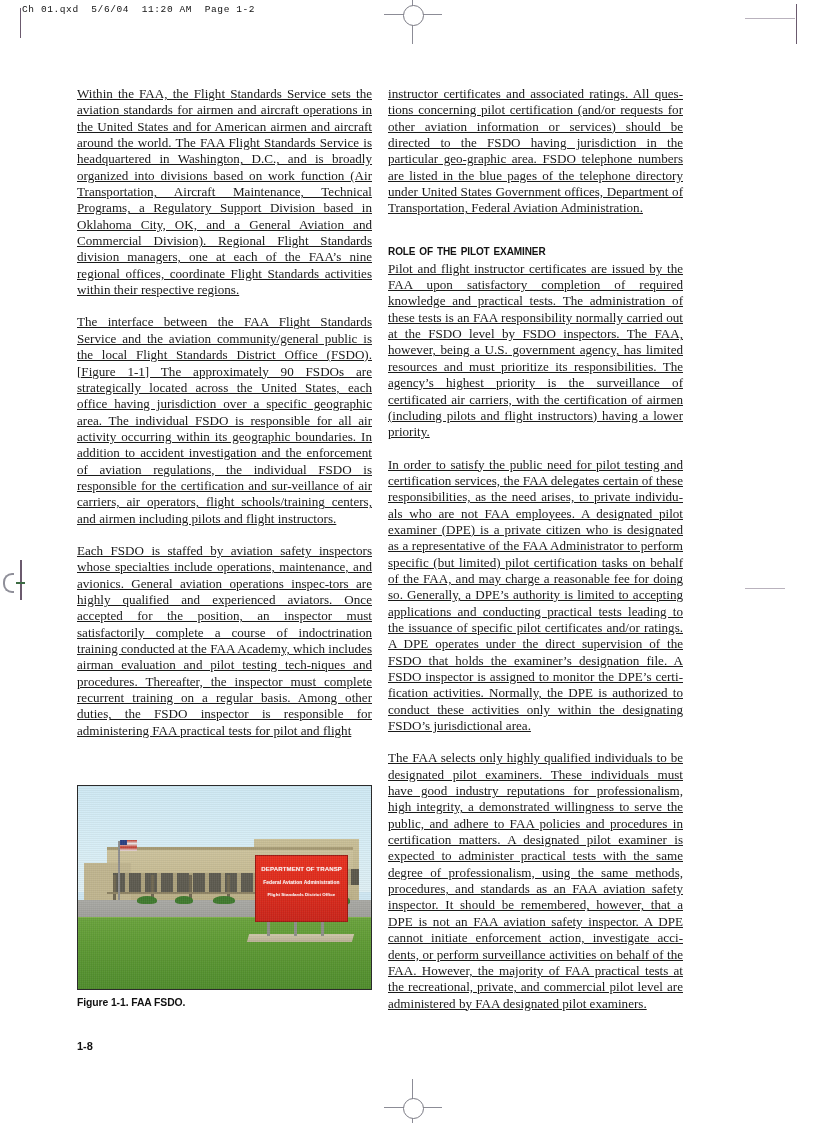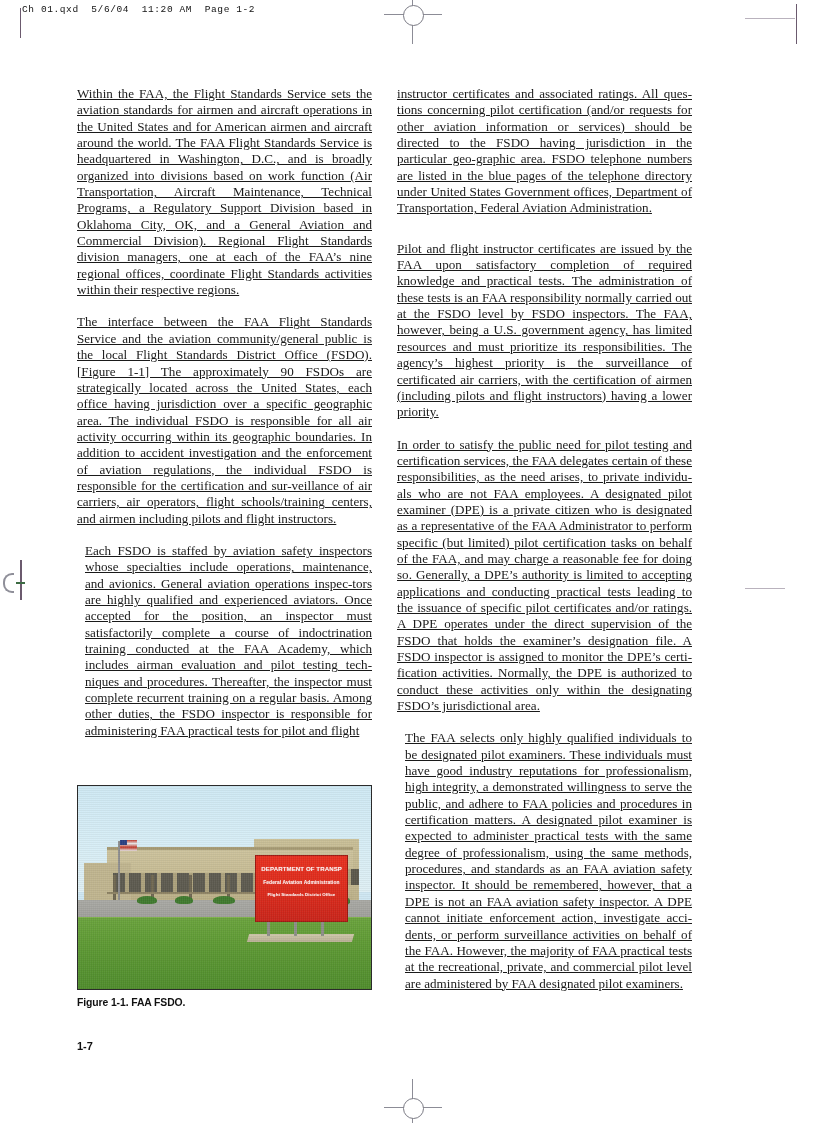--- a/index.html
+++ b/index.html
@@ -110,30 +110,30 @@
 
   .col {
     position: absolute;
     top: 86px;
     width: 295px;
     text-align: justify;
     font-size: 13.1px;
     line-height: 16.35px;
   }
   .col-left  { left: 77px; }
-  .col-right { left: 397px; }
+  .col-right { left: 388px; }
 
   .col p {
     margin: 0 0 16px 0;
     text-align: justify;
     text-justify: inter-word;
     hyphens: manual;
     text-decoration: underline;
   }
-  .col p:last-child { margin-bottom: 0; margin-left: 8px; }
+  .col p:last-child { margin-bottom: 0; }
 
   
   .section-head {
     margin: 0 0 1px 0;
     font-family: "Liberation Sans", sans-serif;
     font-weight: bold;
     font-size: 14.6px;
     line-height: 19px;
     letter-spacing: -0.1px;
     font-variant: small-caps;
@@ -375,20 +375,21 @@
 
   <div class="col col-left">
     <p>Within the FAA, the Flight Standards Service sets the aviation standards for airmen and aircraft operations in the United States and for American airmen and aircraft around the world. The FAA Flight Standards Service is headquartered in Washington, D.C., and is broadly organized into divisions based on work function (Air Transportation, Aircraft Maintenance, Technical Programs, a Regulatory Support Division based in Oklahoma City, OK, and a General Aviation and Commercial Division). Regional Flight Standards division managers, one at each of the FAA’s nine regional offices, coordinate Flight Standards activities within their respective regions.</p>
     <p>The interface between the FAA Flight Standards Service and the aviation community/general public is the local Flight Standards District Office (FSDO). [Figure 1-1] The approximately 90 FSDOs are strategically located across the United States, each office having jurisdiction over a specific geographic area. The individual FSDO is responsible for all air activity occurring within its geographic boundaries. In addition to accident investigation and the enforcement of aviation regulations, the individual FSDO is responsible for the certification and sur-veillance of air carriers, air operators, flight schools/training centers, and airmen including pilots and flight instructors.</p>
     <p>Each FSDO is staffed by aviation safety inspectors whose specialties include operations, maintenance, and avionics. General aviation operations inspec-tors are highly qualified and experienced aviators. Once accepted for the position, an inspector must satisfactorily complete a course of indoctrination training conducted at the FAA Academy, which includes airman evaluation and pilot testing tech-niques and procedures. Thereafter, the inspector must complete recurrent training on a regular basis. Among other duties, the FSDO inspector is responsible for administering FAA practical tests for pilot and flight</p>
   </div>
 
   <div class="col col-right">
     <p>instructor certificates and associated ratings. All ques-tions concerning pilot certification (and/or requests for other aviation information or services) should be directed to the FSDO having jurisdiction in the particular geo-graphic area. FSDO telephone numbers are listed in the blue pages of the telephone directory under United States Government offices, Department of Transportation, Federal Aviation Administration.</p>
     <div class="head-gap"></div>
+    <h2 class="section-head">Role of the Pilot Examiner</h2>
     <p>Pilot and flight instructor certificates are issued by the FAA upon satisfactory completion of required knowledge and practical tests. The administration of these tests is an FAA responsibility normally carried out at the FSDO level by FSDO inspectors. The FAA, however, being a U.S. government agency, has limited resources and must prioritize its responsibilities. The agency’s highest priority is the surveillance of certificated air carriers, with the certification of airmen (including pilots and flight instructors) having a lower priority.</p>
     <p>In order to satisfy the public need for pilot testing and certification services, the FAA delegates certain of these responsibilities, as the need arises, to private individu-als who are not FAA employees. A designated pilot examiner (DPE) is a private citizen who is designated as a representative of the FAA Administrator to perform specific (but limited) pilot certification tasks on behalf of the FAA, and may charge a reasonable fee for doing so. Generally, a DPE’s authority is limited to accepting applications and conducting practical tests leading to the issuance of specific pilot certificates and/or ratings. A DPE operates under the direct supervision of the FSDO that holds the examiner’s designation file. A FSDO inspector is assigned to monitor the DPE’s certi-fication activities. Normally, the DPE is authorized to conduct these activities only within the designating FSDO’s jurisdictional area.</p>
     <p>The FAA selects only highly qualified individuals to be designated pilot examiners. These individuals must have good industry reputations for professionalism, high integrity, a demonstrated willingness to serve the public, and adhere to FAA policies and procedures in certification matters. A designated pilot examiner is expected to administer practical tests with the same degree of professionalism, using the same methods, procedures, and standards as an FAA aviation safety inspector. It should be remembered, however, that a DPE is not an FAA aviation safety inspector. A DPE cannot initiate enforcement action, investigate acci-dents, or perform surveillance activities on behalf of the FAA. However, the majority of FAA practical tests at the recreational, private, and commercial pilot level are administered by FAA designated pilot examiners.</p>
   </div>
 
   <div class="figure">
     <div class="figure-frame">
       <div class="photo">
         <div class="sky"></div>
         <div class="bldg-right"></div>
@@ -415,15 +416,15 @@
           <span class="sign-line l1">DEPARTMENT OF TRANSPORTATION</span>
           <span class="sign-line l2">Federal Aviation Administration</span>
           <span class="sign-line l3">Flight Standards District Office</span>
         </div>
         <div class="grain"></div>
       </div>
     </div>
     <div class="figure-caption">Figure 1-1. FAA FSDO.</div>
   </div>
 
-  <div class="folio">1-7</div>
+  <div class="folio">1-8</div>
 
 </div>
 
 </body></html>

